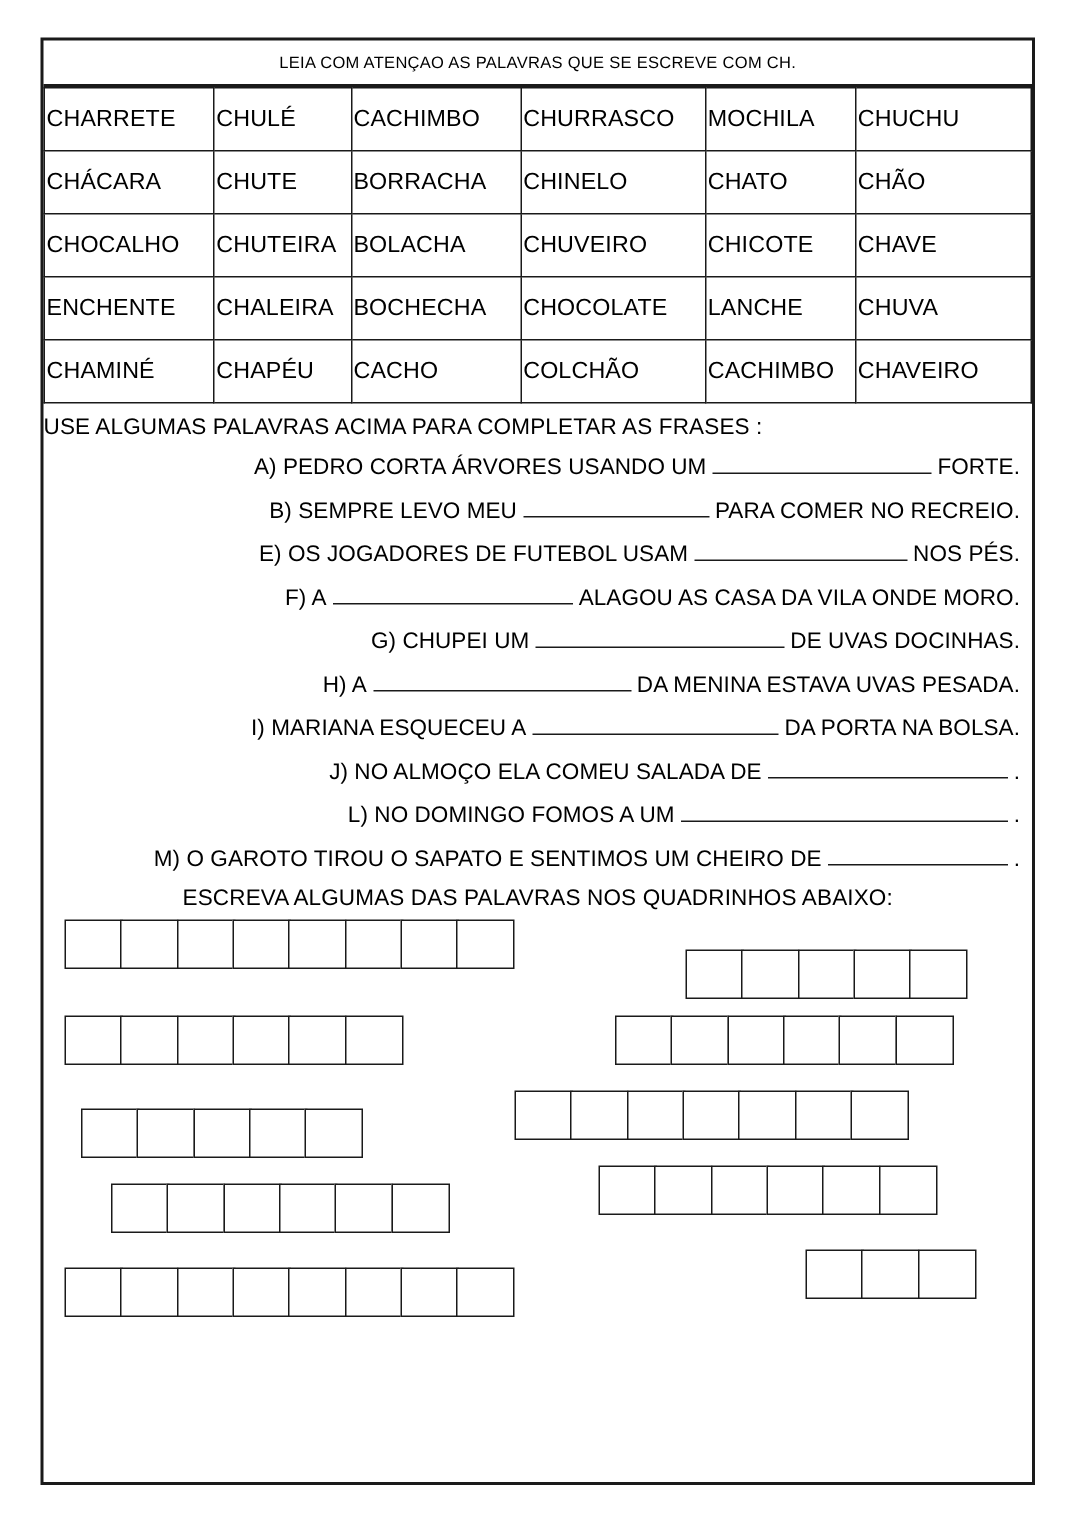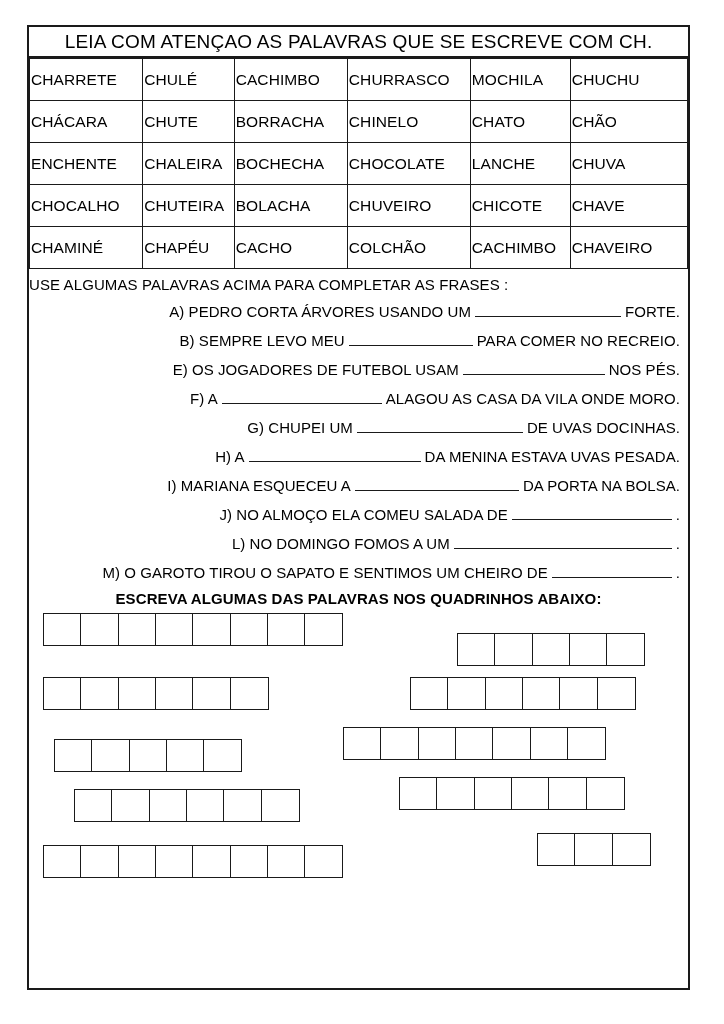--- a/index.html
+++ b/index.html
@@ -31,21 +31,21 @@
   
   .title-bar {
     height: 31px;
     border-bottom: 2px solid #1a1a1a;
     display: flex;
     align-items: center;
     justify-content: center;
     box-sizing: border-box;
   }
   .title-text {
-    font-size: 19px;
+    font-size: 11px;
     letter-spacing: 0.2px;
     white-space: nowrap;
   }
 
   
   .word-table {
     border-collapse: collapse;
     width: 100%;
     table-layout: fixed;
   }
@@ -92,21 +92,20 @@
     vertical-align: baseline;
     margin: 0 4px;
   }
 
   
   .boxes-head {
     text-align: center;
     font-size: 15px;
     padding: 3px 0 2px 0;
     letter-spacing: 0.1px;
-    font-weight: bold;
   }
   .boxes-area {
     position: relative;
     height: 300px;
   }
   .box-strip {
     position: absolute;
     display: flex;
   }
   .box-cell {
@@ -147,34 +146,34 @@
         </tr>
         <tr>
           <td>CHÁCARA</td>
           <td>CHUTE</td>
           <td>BORRACHA</td>
           <td>CHINELO</td>
           <td>CHATO</td>
           <td>CHÃO</td>
         </tr>
         <tr>
+          <td>CHOCALHO</td>
+          <td>CHUTEIRA</td>
+          <td>BOLACHA</td>
+          <td>CHUVEIRO</td>
+          <td>CHICOTE</td>
+          <td>CHAVE</td>
+        </tr>
+        <tr>
           <td>ENCHENTE</td>
           <td>CHALEIRA</td>
           <td>BOCHECHA</td>
           <td>CHOCOLATE</td>
           <td>LANCHE</td>
           <td>CHUVA</td>
-        </tr>
-        <tr>
-          <td>CHOCALHO</td>
-          <td>CHUTEIRA</td>
-          <td>BOLACHA</td>
-          <td>CHUVEIRO</td>
-          <td>CHICOTE</td>
-          <td>CHAVE</td>
         </tr>
         <tr>
           <td>CHAMINÉ</td>
           <td>CHAPÉU</td>
           <td>CACHO</td>
           <td>COLCHÃO</td>
           <td>CACHIMBO</td>
           <td>CHAVEIRO</td>
         </tr>
       </tbody>

